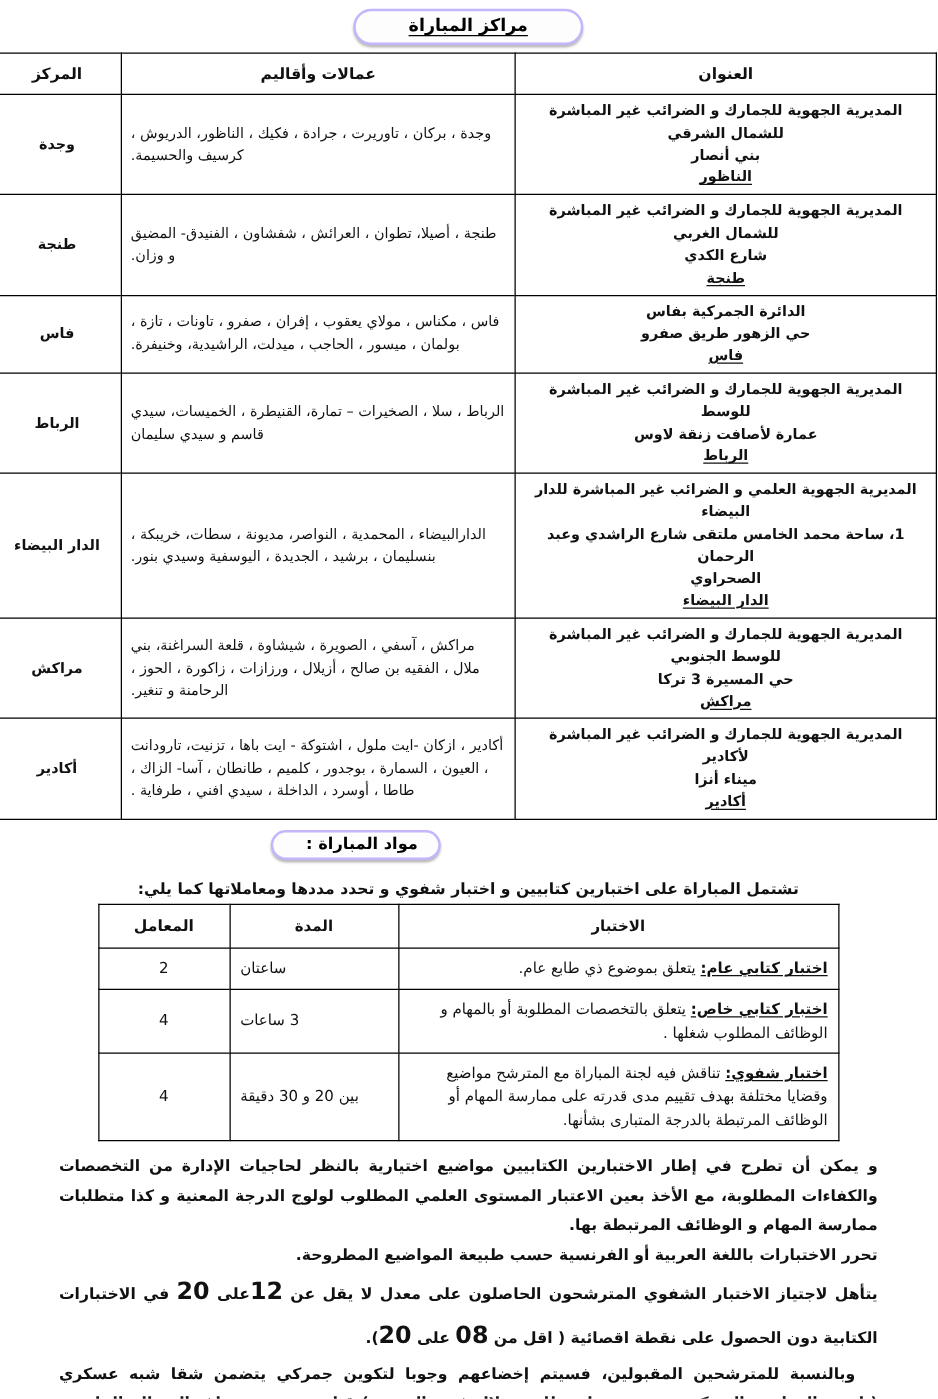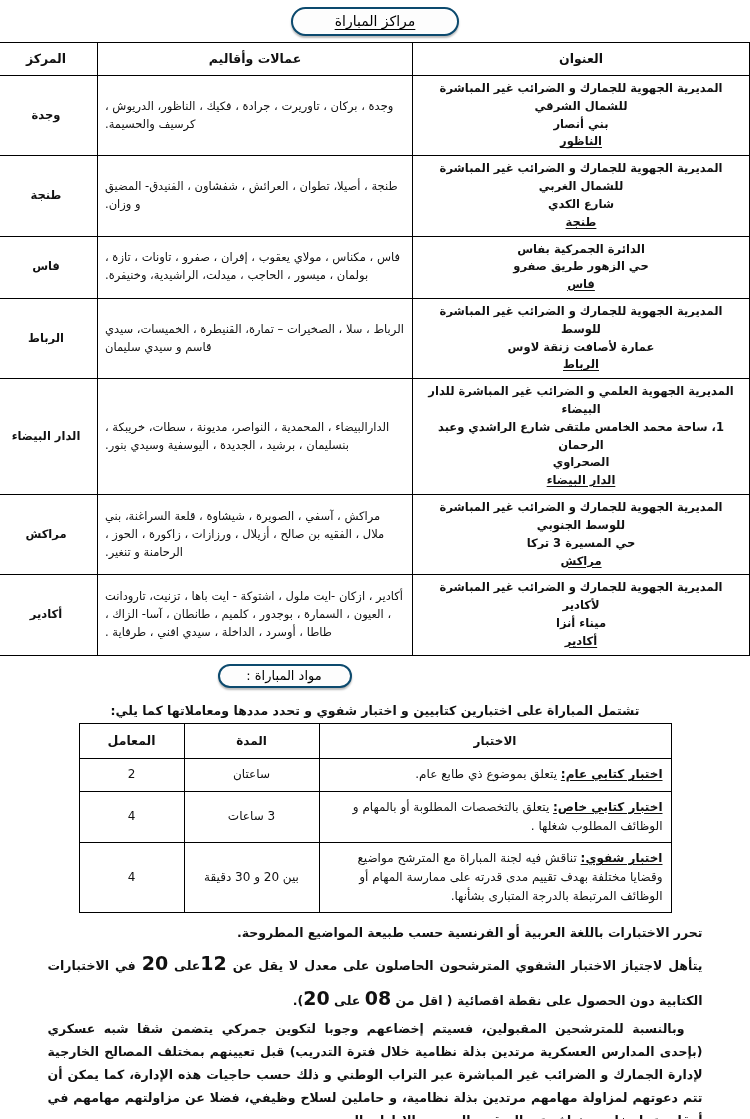--- a/index.html
+++ b/index.html
@@ -17,27 +17,27 @@
     overflow: hidden;
   }
 
   
   .pill-wrap {
     display: flex;
     justify-content: center;
   }
   .pill {
     display: inline-block;
-    border: 2px solid #0c4a6e;
+    border: 2px solid #c4b5fd;
     border-radius: 999px;
     padding: 4px 42px 5px 42px;
     background: #fdfdfd;
     box-shadow: 0 2px 2px rgba(0,0,0,0.28), inset 0 1px 0 #ffffff;
     font-size: 14px;
-    font-weight: normal;
+    font-weight: bold;
     text-align: center;
     white-space: nowrap;
     color: #000;
   }
   .pill-underline {
     text-decoration: underline;
     text-underline-offset: 3px;
   }
 
   
@@ -90,21 +90,21 @@
     line-height: 1.6;
     vertical-align: middle;
   }
   table.exam-table th {
     text-align: center;
     font-weight: bold;
     font-size: 12px;
     height: 22px;
   }
   .col-exam  { width: 335px; text-align: right; }
-  .col-dur   { width: 118px; text-align: center; }
+  .col-dur   { width: 118px; text-align: left; }
   .col-coef  { width: 88px;  text-align: center; font-size: 15px; }
   .exam-name { font-weight: bold; text-decoration: underline; text-underline-offset: 2px; }
 
   
   .body-block {
     width: 655px;
     margin: 0 auto;
     padding-top: 8px;
   }
   .para {
@@ -202,21 +202,21 @@
         <span class="addr-line">ميناء أنزا</span>
         <span class="addr-line last">أكادير</span>
       </td>
       <td class="col-prov">أكادير ، ازكان -ايت ملول ، اشتوكة - ايت باها ، تزنيت، تارودانت ، العيون ، السمارة ، بوجدور ، كلميم ، طانطان ، آسا-  الزاك ، طاطا ، أوسرد ، الداخلة ، سيدي افني ، طرفاية .</td>
       <td class="col-center">أكادير</td>
     </tr>
   </tbody>
 </table>
 
 <div class="pill-wrap" style="margin-top:8px; padding-right:180px;">
-  <div class="pill" style="padding:2px 28px 3px 26px; font-size:13px;">مواد المباراة  :</div>
+  <div class="pill" style="padding:2px 16px 3px 26px; font-size:13px;">مواد المباراة  :</div>
 </div>
 
 <div class="exam-intro">تشتمل المباراة على اختبارين كتابيين و اختبار شفوي و تحدد مددها ومعاملاتها كما يلي:</div>
 
 <table class="exam-table">
   <thead>
     <tr>
       <th class="col-exam">الاختبار</th>
       <th class="col-dur">المدة</th>
       <th class="col-coef" style="font-size:12.5px;">المعامل</th>
@@ -241,20 +241,21 @@
       <td class="col-exam">
         <span class="exam-name">اختبار شفوي:</span><span> تناقش فيه لجنة المباراة مع المترشح مواضيع وقضايا مختلفة بهدف تقييم مدى قدرته على ممارسة المهام أو الوظائف المرتبطة بالدرجة المتبارى بشأنها.</span>
       </td>
       <td class="col-dur">بين 20 و 30 دقيقة</td>
       <td class="col-coef">4</td>
     </tr>
   </tbody>
 </table>
 
 <div class="body-block">
+  <p class="para">و يمكن أن تطرح في إطار الاختبارين الكتابيين مواضيع اختيارية بالنظر لحاجيات الإدارة من التخصصات والكفاءات المطلوبة، مع الأخذ بعين الاعتبار المستوى العلمي المطلوب لولوج الدرجة المعنية و كذا متطلبات ممارسة المهام و الوظائف المرتبطة بها.</p>
   <p class="para" style="text-align-last:right;">تحرر الاختبارات باللغة العربية أو الفرنسية حسب طبيعة المواضيع المطروحة.</p>
 
   <p class="para">
     <span>يتأهل لاجتياز الاختبار الشفوي المترشحون الحاصلون على معدل لا يقل عن </span><span class="bignum">12</span><span>على </span><span class="bignum">20</span><span> في الاختبارات الكتابية دون الحصول على نقطة اقصائية ( اقل من  </span><span class="bignum">08</span><span> على </span><span class="bignum">20</span><span>).</span>
   </p>
 
   <p class="para first-indent">وبالنسبة للمترشحين المقبولين، فسيتم إخضاعهم وجوبا لتكوين جمركي يتضمن شقا شبه عسكري (بإحدى المدارس العسكرية مرتدين بذلة نظامية خلال فترة التدريب) قبل تعيينهم بمختلف المصالح الخارجية لإدارة الجمارك و الضرائب غير المباشرة عبر التراب الوطني و ذلك حسب حاجيات هذه الإدارة، كما يمكن أن تتم دعوتهم لمزاولة مهامهم مرتدين بذلة نظامية، و حاملين لسلاح وظيفي، فضلا عن مزاولتهم مهامهم في أوقات عمل خاصة تختلف عن التوقيت المعتمد بالإدارات العمومية.</p>
 </div>
 
 </body></html>

